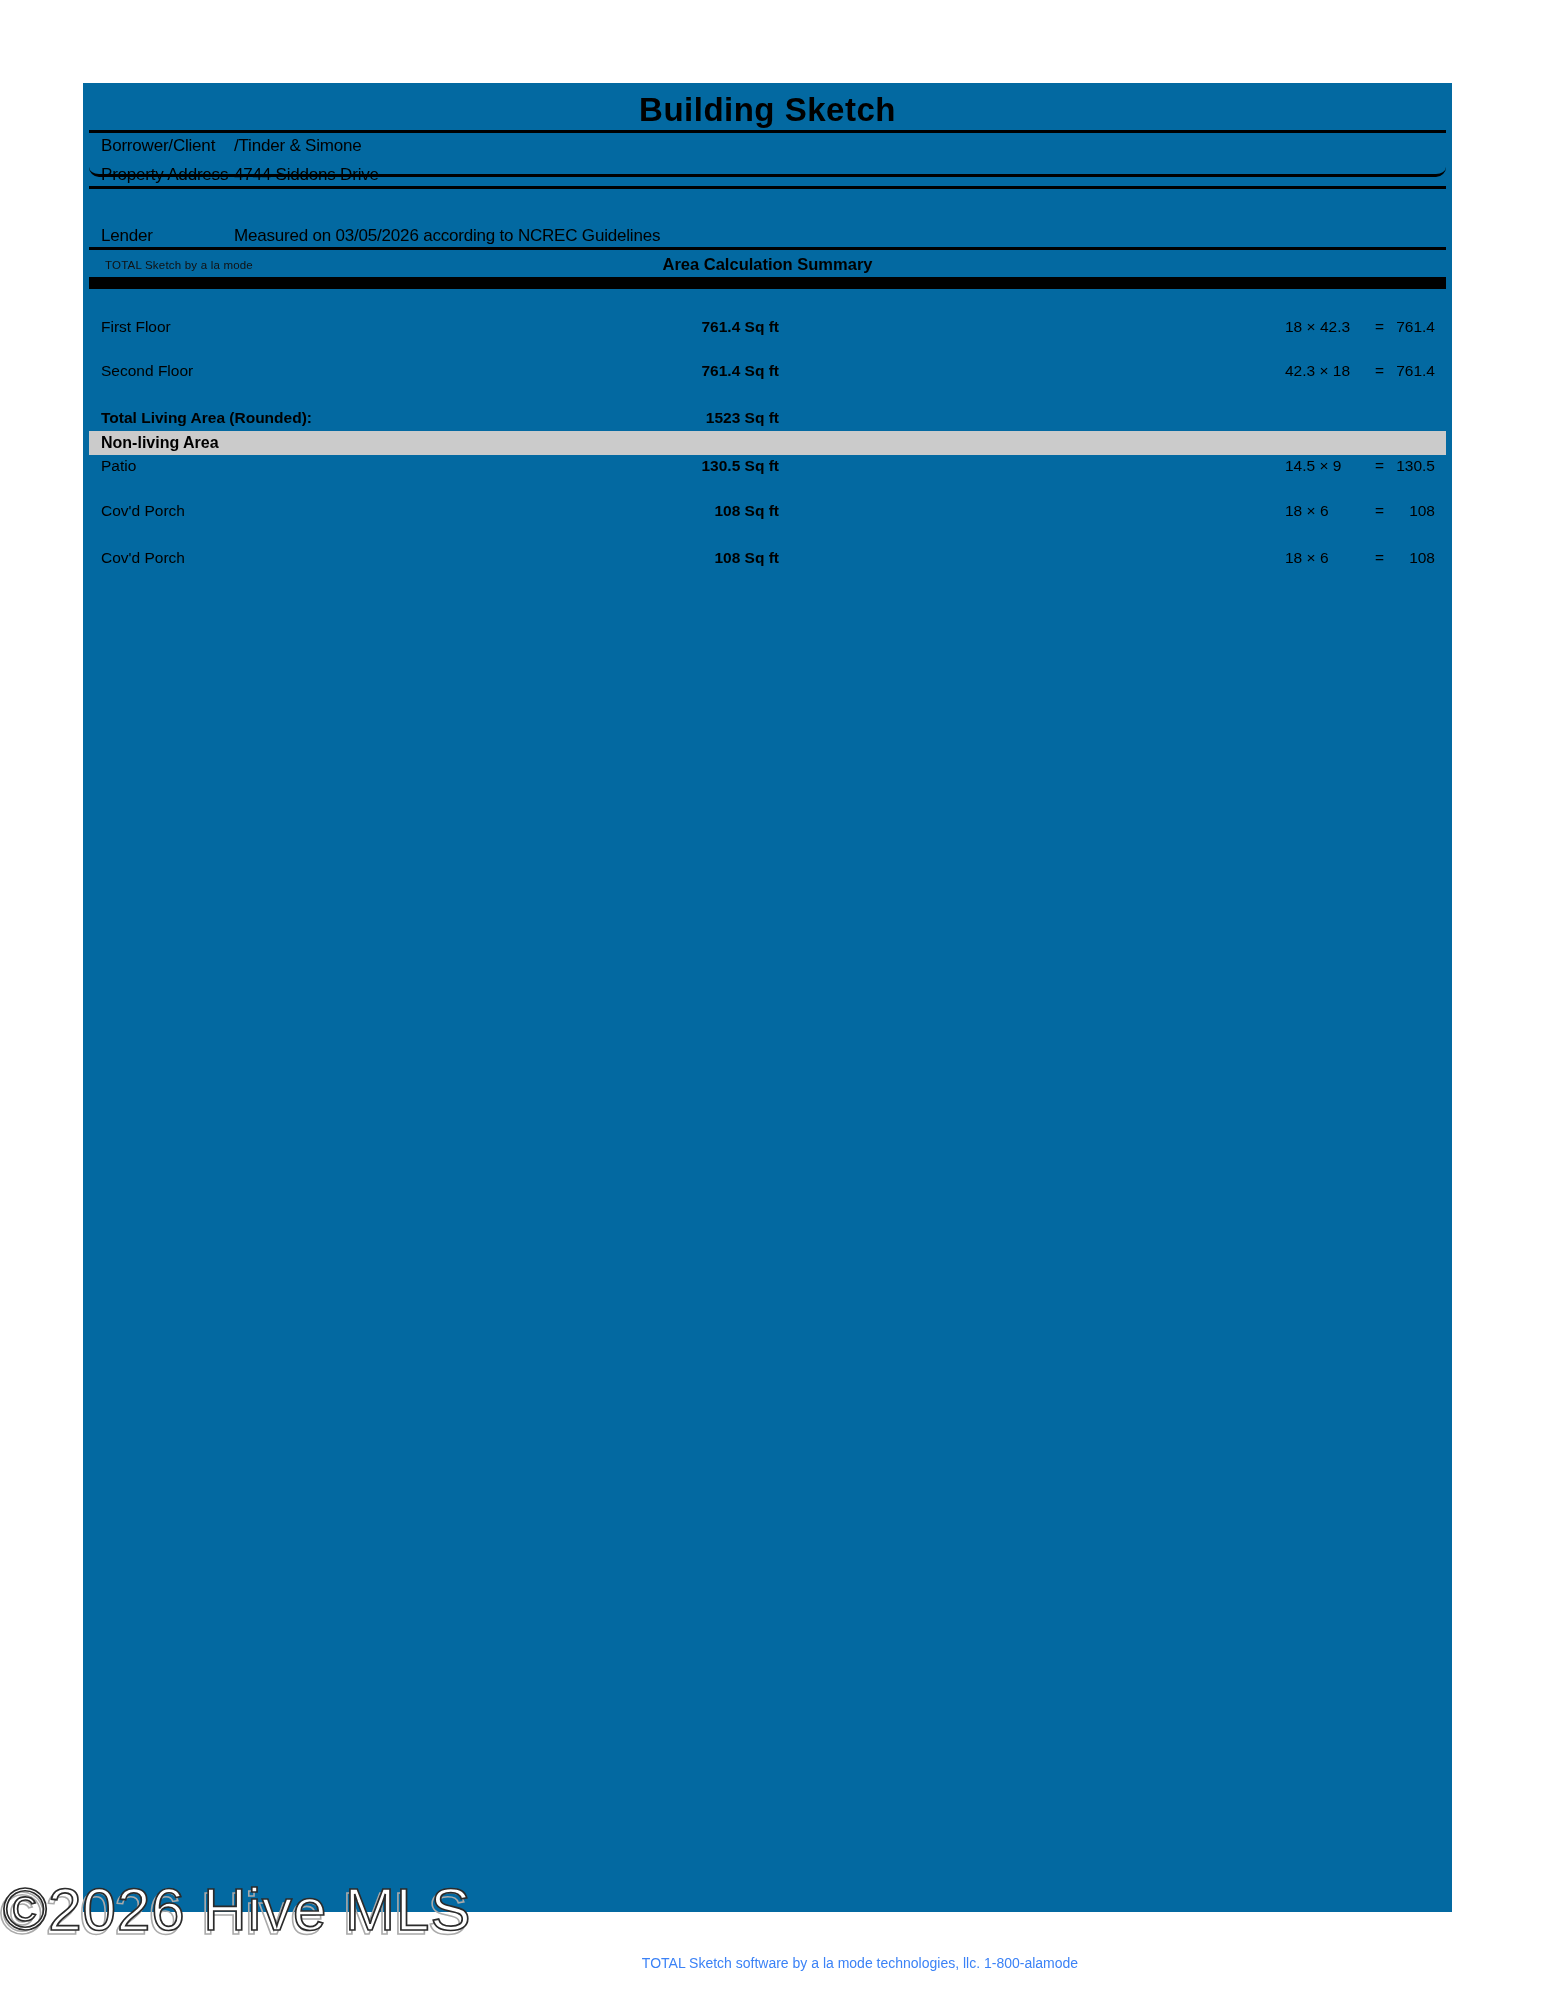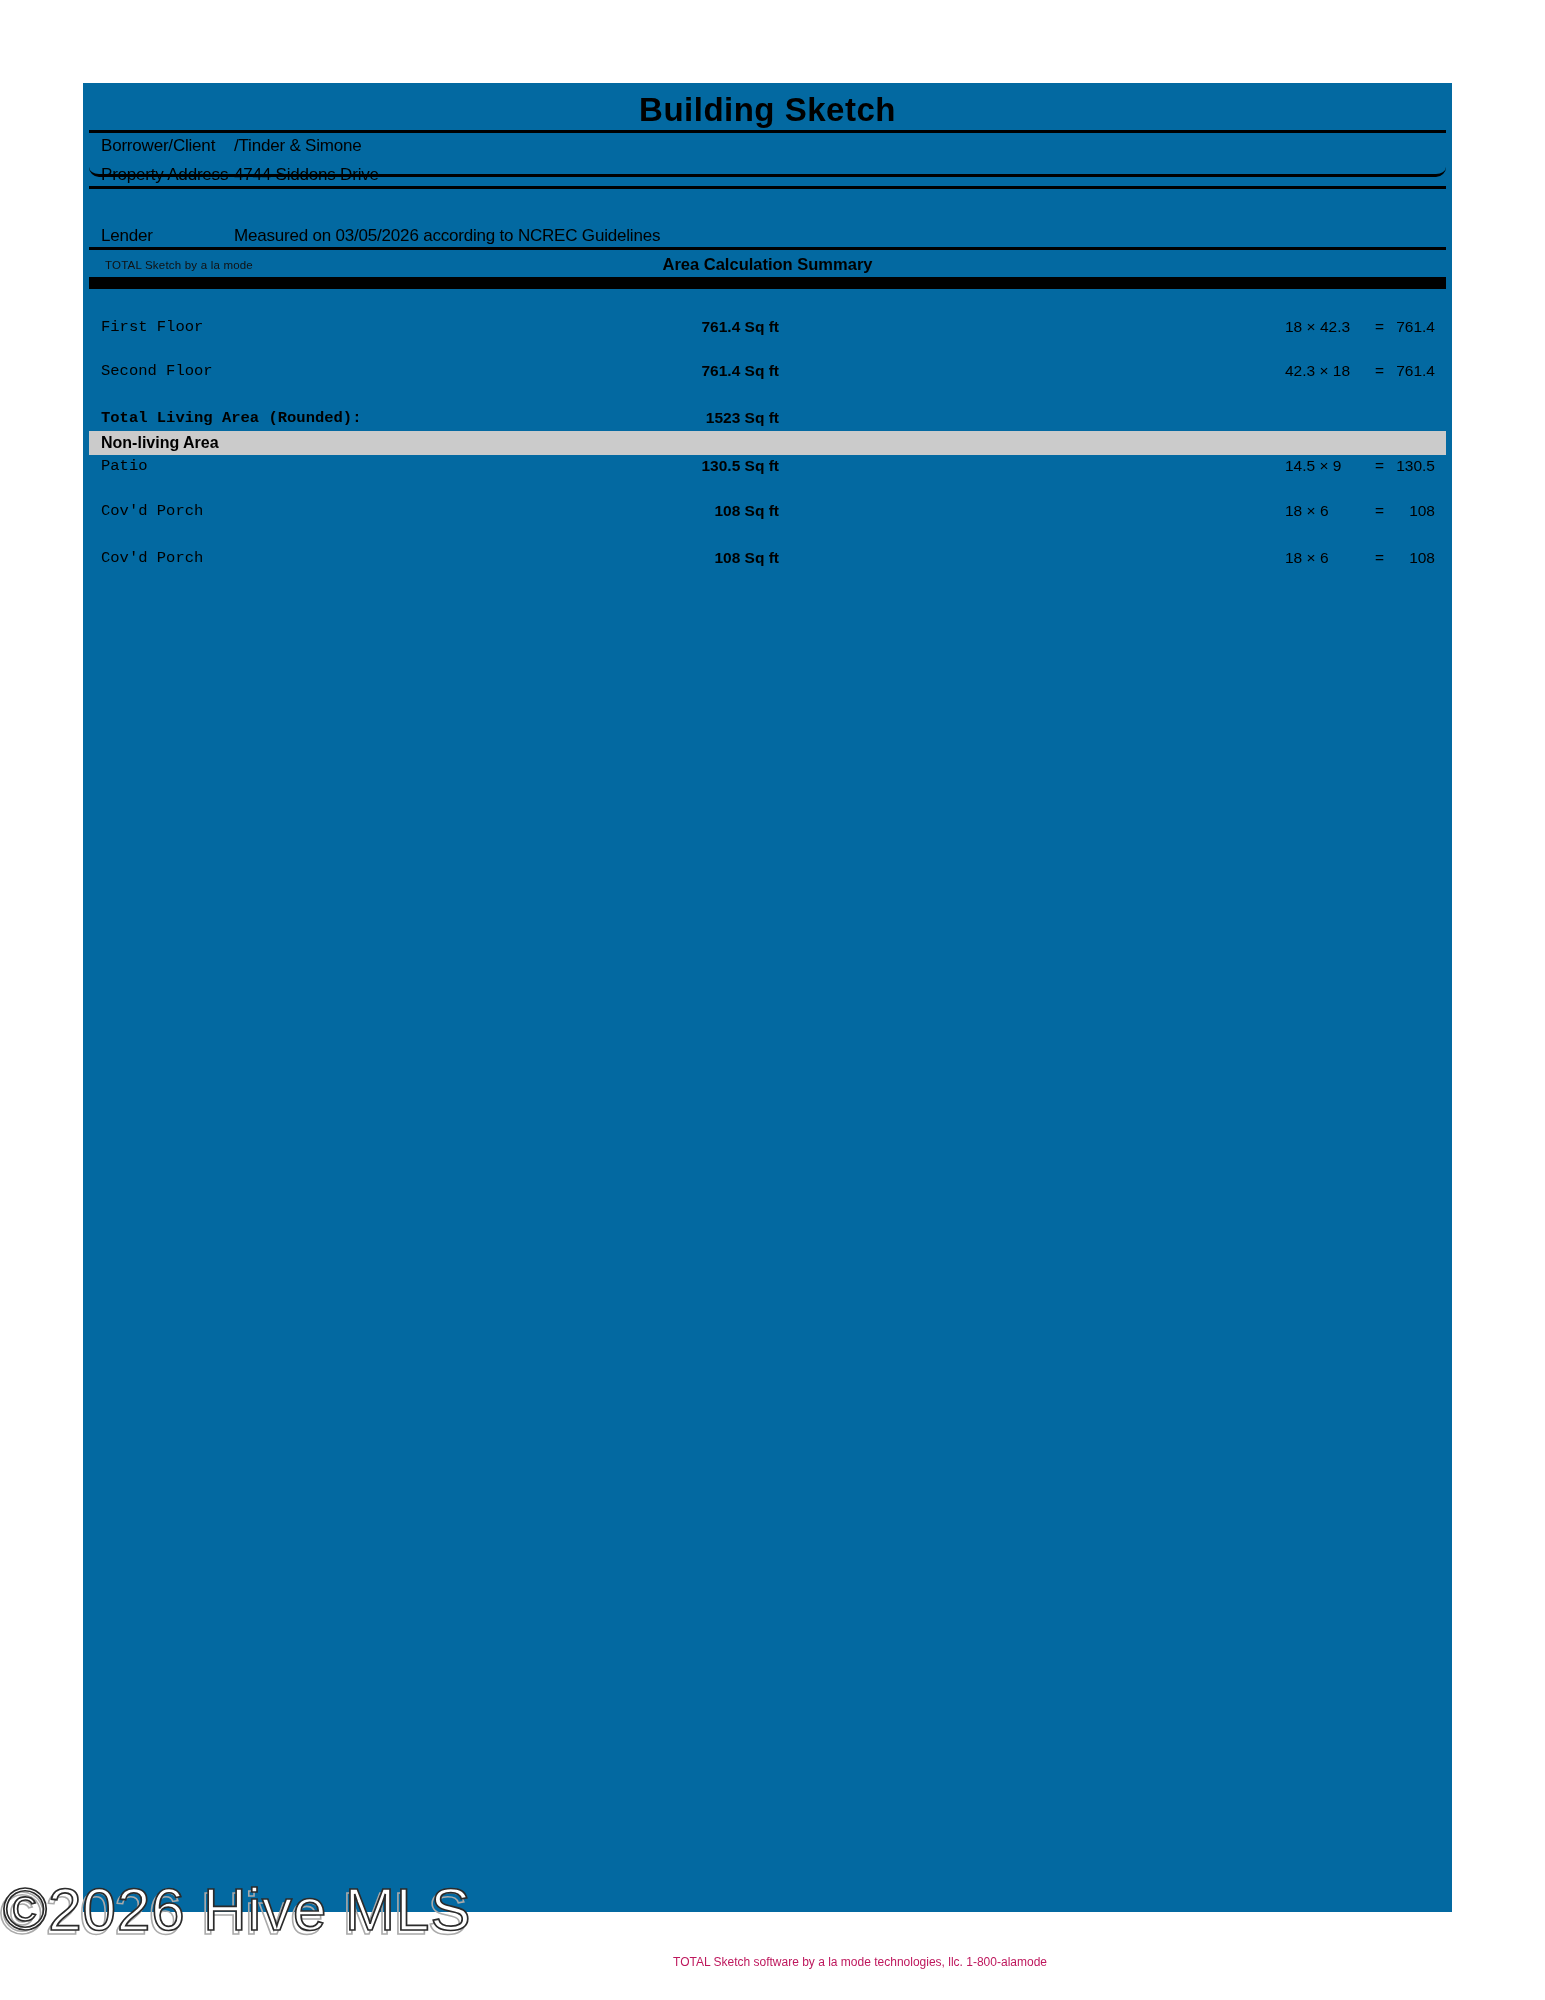--- a/index.html
+++ b/index.html
@@ -47,21 +47,21 @@
     position:absolute; left:0; width:100%; height:25px;
     background:#cbcbcb; box-sizing:border-box;
     font-weight:bold; font-size:16px; line-height:25px; white-space:nowrap;
   }
   .band-living { top:200px; }
   .band-nonliving { top:342px; height:24px; line-height:24px; }
   .band-label { position:absolute; left:12px; }
   .calc-header { position:absolute; left:914px; }
   
   .trow { position:absolute; left:0; width:100%; height:20px; font-size:15.5px; line-height:20px; white-space:nowrap; }
-  .trow .desc   { position:absolute; left:12px;font-family:Liberation Mono, monospace; }
+  .trow .desc   { position:absolute; left:12px; }
   .trow .sqft   { position:absolute; left:480px; width:210px; text-align:right;font-weight:bold; }
   .trow .expr   { position:absolute; left:1196px; }
   .trow .eq     { position:absolute; left:1286px; }
   .trow .result { position:absolute; left:1258px; width:88px; text-align:right; }
   .trow-fl     { top:228px; }
   .trow-sf     { top:272px; }
   .trow-total  { top:319px; font-weight:bold; }
   .trow-patio  { top:367px; }
   .trow-porch1 { top:412px; }
   .trow-porch2 { top:459px; }
@@ -69,21 +69,21 @@
   .watermark-svg { position:absolute; left:0px; top:1872px; width:540px; height:120px; z-index:5; }
   .watermark-svg text {
     font-family:"Liberation Sans", sans-serif;
     font-size:60px; letter-spacing:1px;
   }
   .wm-shadow { fill:none; stroke:#aaaaaa; stroke-width:1.6; }
   .wm-front  { fill:#ffffff; stroke:#2b2b2b; stroke-width:1.7; }
   
   .footer {
     position:absolute; left:455px; top:1955px; width:810px;
-    text-align:center; font-size:12px; letter-spacing:0; color:#be185d;
+    text-align:center; font-size:14px; letter-spacing:0; color:#3b82f6;
   }
 </style>
 </head>
 <body>
 
 <div class="form">
 
   <div class="row row-title">
     <span class="title-text">Building Sketch</span>
   </div>

